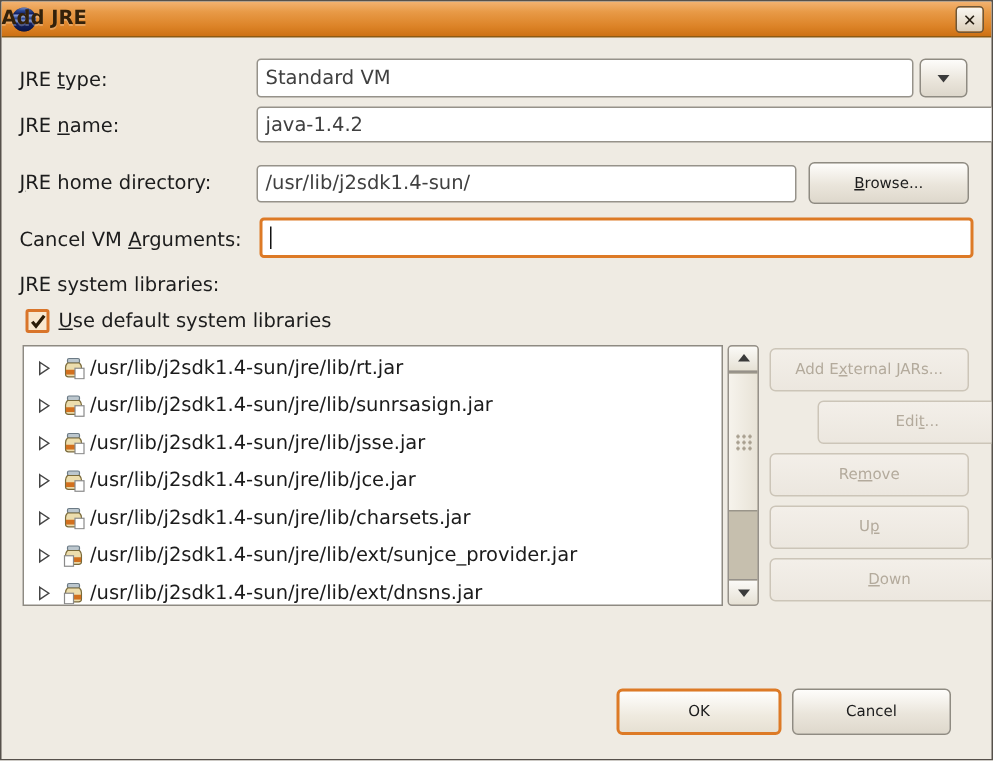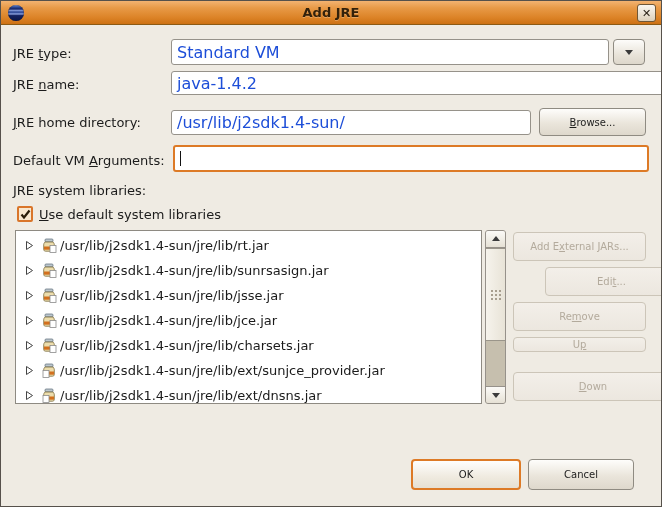--- a/index.html
+++ b/index.html
@@ -9,21 +9,21 @@
     background:#efebe3; border:1px solid #56514b; overflow:hidden;
   }
   
   .titlebar {
     position:absolute; left:0; top:0; width:100%; height:24px;
     background:linear-gradient(180deg,#f3b371 0%,#e89a47 30%,#dc8327 72%,#cd7114 100%);
     border-bottom:1px solid #8c5a14;
     display:flex; align-items:center;
   }
   .title-text {
-    position:absolute; left:0; right:0; text-align:center;
+    position:absolute; left:0; right:0; 
     font-size:13px; font-weight:bold; color:#33210a;
     text-shadow:0 1px 0 rgba(255,255,255,.25);
   }
   .app-icon {
     position:absolute; left:7px; top:4px; width:16px; height:16px; border-radius:50%;
     background:linear-gradient(180deg,#8ba0dd 0%,#31509f 12%,#131f60 26%,#8ba0dd 32%,#25408f 45%,#8ba0dd 56%,#14215f 66%,#0c1748 100%);
     box-shadow:inset 0 0 1px #061033;
   }
   .close-btn {
     position:absolute; right:5px; top:3px; width:19px; height:18px;
@@ -31,21 +31,21 @@
     border:1px solid #6f5737; border-radius:3px;
     font-size:11px; font-weight:bold; color:#241c10;
     display:flex; align-items:center; justify-content:center; line-height:1;
   }
   
   .lbl { position:absolute; left:12px; font-size:13px; color:#1c1c1c; white-space:nowrap;text-align:right; }
   .mn { text-decoration:underline; }
   
   .field {
     position:absolute; background:#fff; border:1px solid #96928a; border-radius:3px;
-    font-size:16px; color:#1d4ed8; padding:0 5px; display:flex; align-items:center;
+    font-size:13px; color:#404040; padding:0 5px; display:flex; align-items:center;
     white-space:nowrap; overflow:hidden;
   }
   .combo-arrow {
     position:absolute; display:flex; align-items:center; justify-content:center;
     background:linear-gradient(180deg,#fdfcfa,#e9e4da 60%,#ddd7cb);
     border:1px solid #8f8b82; border-radius:4px;
   }
   .tri-down { width:0; height:0; border:4px solid transparent; border-top:5px solid #3b3b3b; margin-top:5px; }
   .tri-up   { width:0; height:0; border:4px solid transparent; border-bottom:5px solid #3b3b3b; margin-bottom:5px; }
   .caret { width:1px; height:15px; background:#111; }
@@ -128,21 +128,21 @@
   </div>
 
   <div class="lbl" style="top:114px;"><span></span><span class="mn">J</span><span>RE home directory:</span></div>
   <div class="field" style="left:170px; top:109px; width:360px; height:25px;">
     <span>/usr/lib/j2sdk1.4-sun/</span>
   </div>
   <div class="btn" style="left:538px; top:107px; width:107px; height:28px;">
     <span><span></span><span class="mn">B</span><span>rowse...</span></span>
   </div>
 
-  <div class="lbl" style="top:152px;"><span>Default VM </span><span class="mn">A</span><span>rguments:</span></div>
+  <div class="lbl" style="top:152px;"><span>Cancel VM </span><span class="mn">A</span><span>rguments:</span></div>
   <div class="field focus-ring" style="left:172px; top:144px; width:476px; height:27px;">
     <div class="caret"></div>
     <span></span>
   </div>
 
   <div class="lbl" style="top:182px;">JRE system libraries:</div>
 
   <div class="checkbox">
     <svg width="11" height="11" viewBox="0 0 11 11">
       <path d="M1.5,5.5 L4,8.5 L9.5,1.5" fill="none" stroke="#2a1c08" stroke-width="2.2"></path>
@@ -279,21 +279,21 @@
 
   <div class="btn btn-disabled" style="left:512px; top:231px; width:133px; height:29px;">
     <span><span>Add E</span><span class="mn">x</span><span>ternal JARs...</span></span>
   </div>
   <div class="btn btn-disabled" style="left:544px; top:266px; width:133px; height:29px;">
     <span><span>Edi</span><span class="mn">t</span><span>...</span></span>
   </div>
   <div class="btn btn-disabled" style="left:512px; top:301px; width:133px; height:29px;">
     <span><span>Re</span><span class="mn">m</span><span>ove</span></span>
   </div>
-  <div class="btn btn-disabled" style="left:512px; top:336px; width:133px; height:15px;">
+  <div class="btn btn-disabled" style="left:512px; top:336px; width:133px; height:29px;">
     <span><span>U</span><span class="mn">p</span><span></span></span>
   </div>
   <div class="btn btn-disabled" style="left:512px; top:371px; width:160px; height:29px;">
     <span><span></span><span class="mn">D</span><span>own</span></span>
   </div>
 
   <div class="btn btn-default" style="left:410px; top:458px; width:110px; height:31px;">
     <span>OK</span>
   </div>
   <div class="btn" style="left:527px; top:458px; width:106px; height:31px;">

